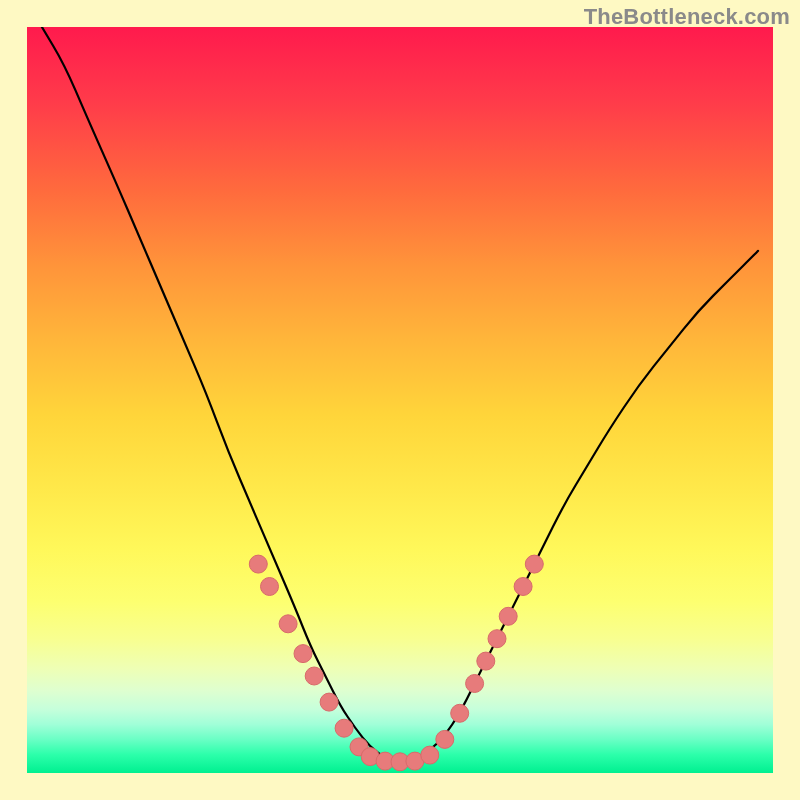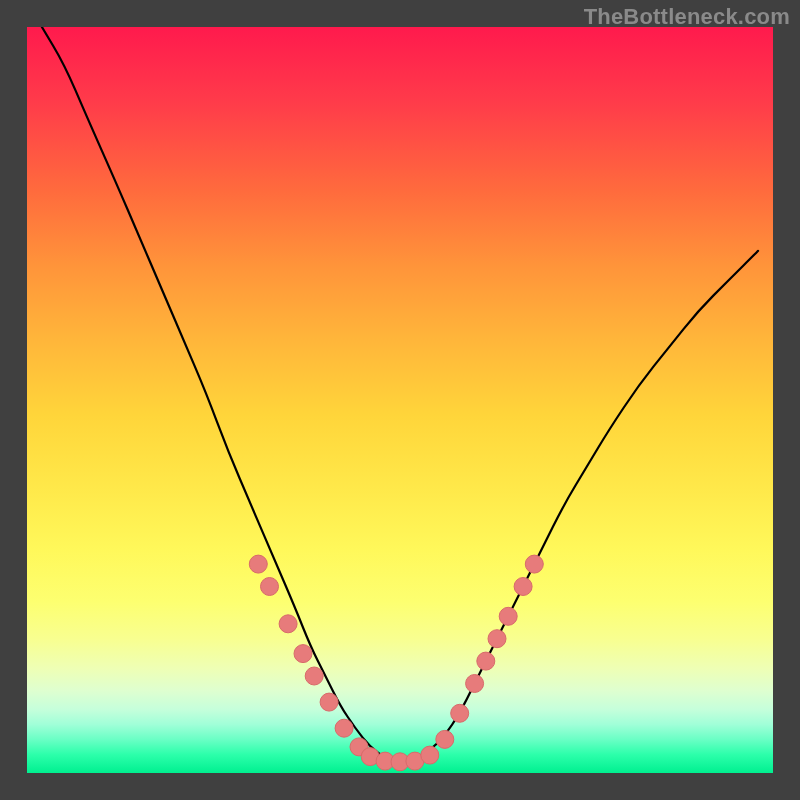--- a/index.html
+++ b/index.html
@@ -1,20 +1,20 @@
 <!DOCTYPE html>
 <html><head>
 <meta charset="utf-8">
 <style>
   * { margin: 0; padding: 0; box-sizing: border-box; }
   html, body { width: 800px; height: 800px; overflow: hidden; background: #000; }
   .outer {
     width: 800px;
     height: 800px;
-    background: #404040;
+    background: #fef9c3;
     position: relative;
   }
   .plot {
     position: absolute;
     left: 27px;
     top: 27px;
     width: 746px;
     height: 746px;
     background: linear-gradient(to bottom,
       #ff1a4d 0%,

